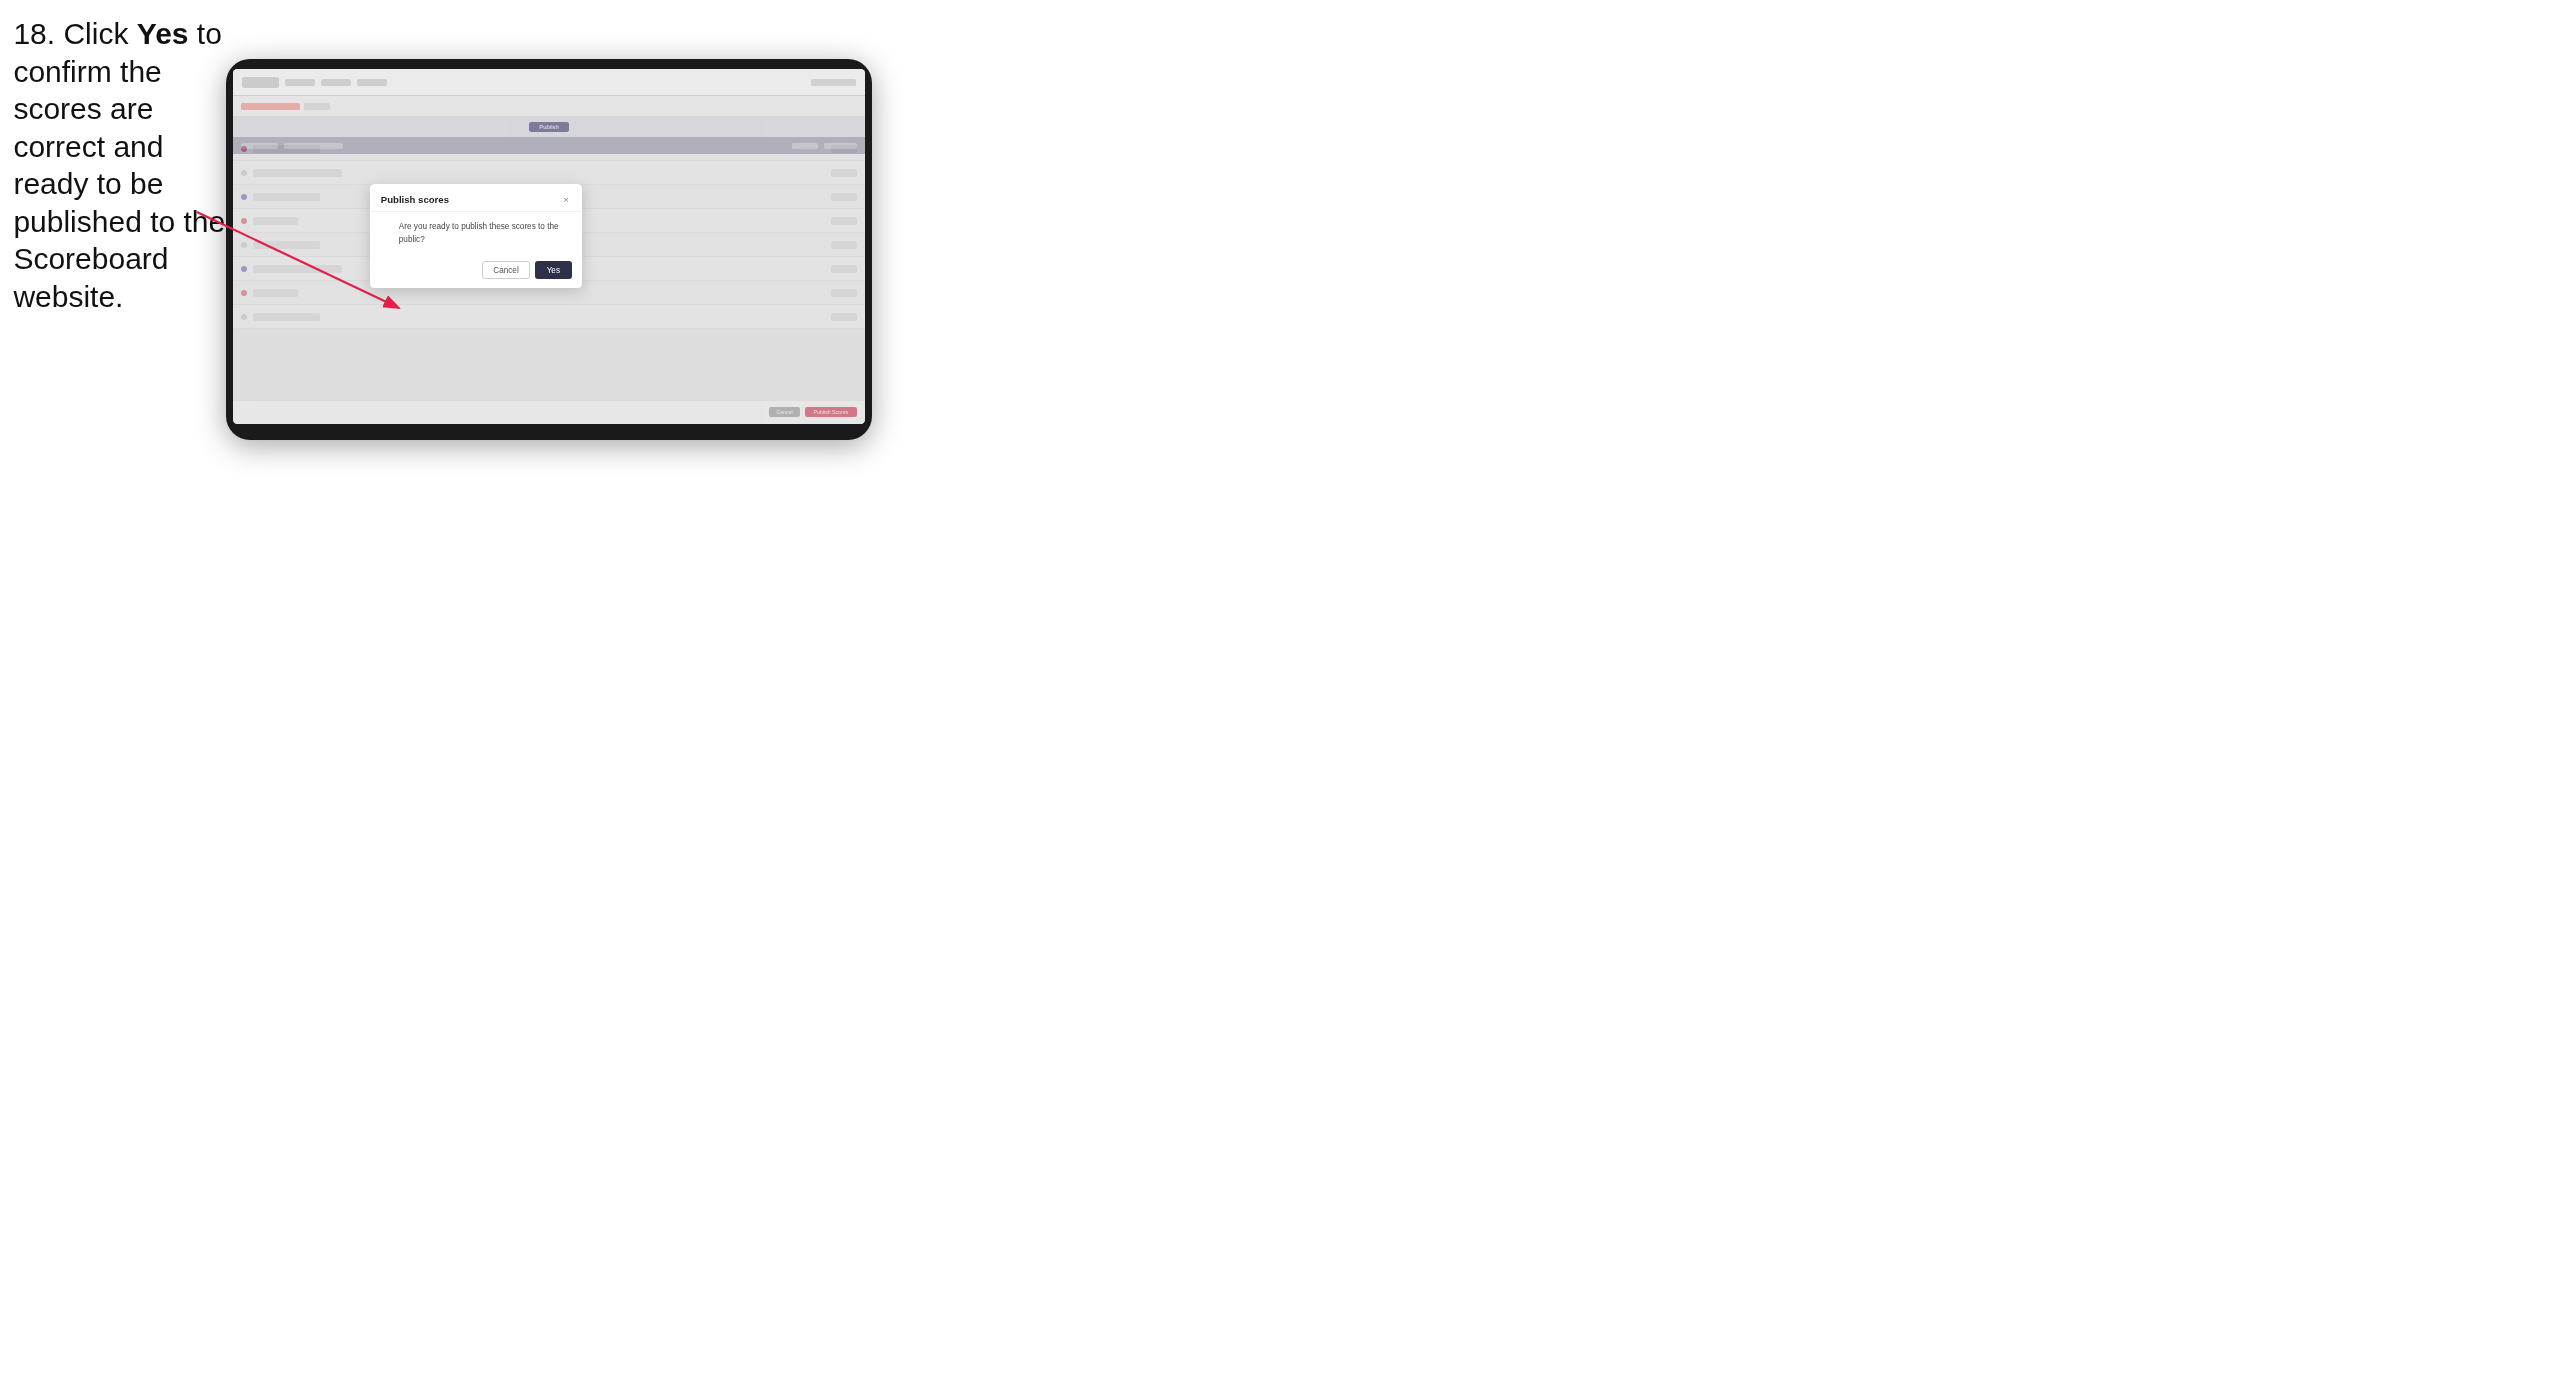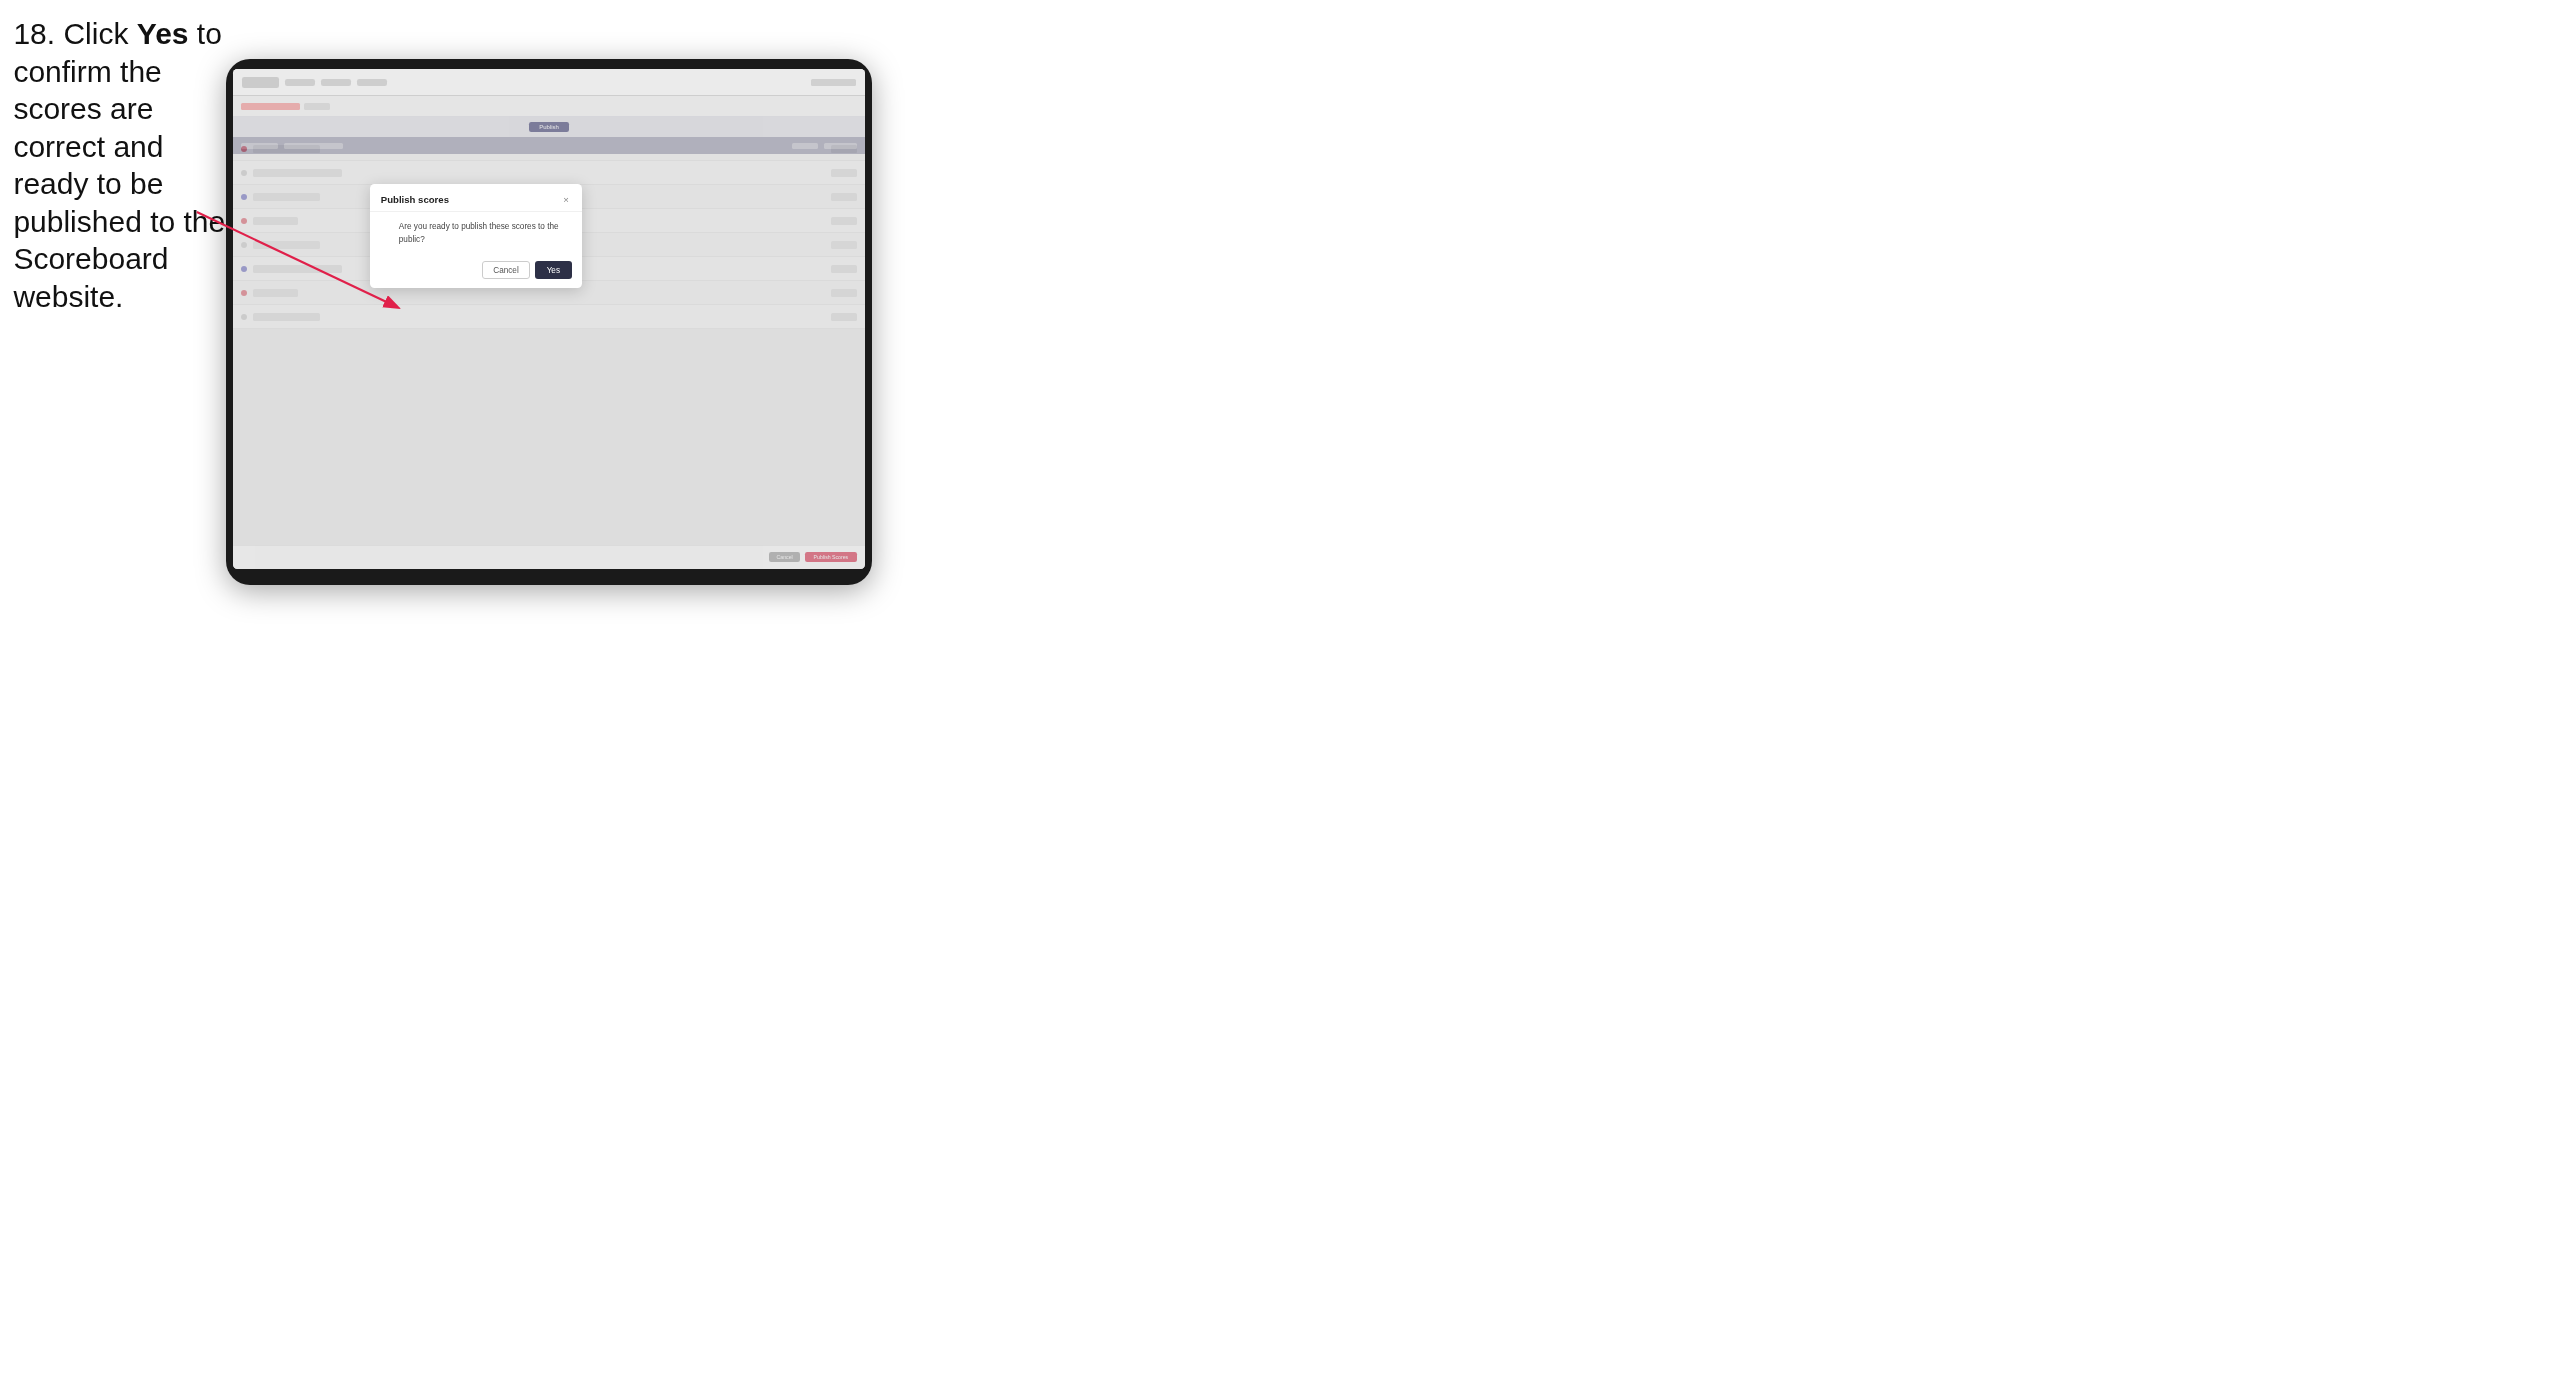--- a/index.html
+++ b/index.html
@@ -25,21 +25,21 @@
     .instruction-text strong {
       font-weight: 700;
     }
 
     
     .tablet-outer {
       position: absolute;
       left: 226px;
       top: 59px;
       width: 646px;
-      height: 526px;
+      height: 381px;
       background: #1a1a1a;
       border-radius: 24px;
       padding: 10.4px 7.4px 16.3px 7.4px;
       box-shadow: 0 6px 30px rgba(0,0,0,0.35);
     }
 
     .tablet-screen {
       width: 100%;
       height: 100%;
       background: #f0f0f0;

